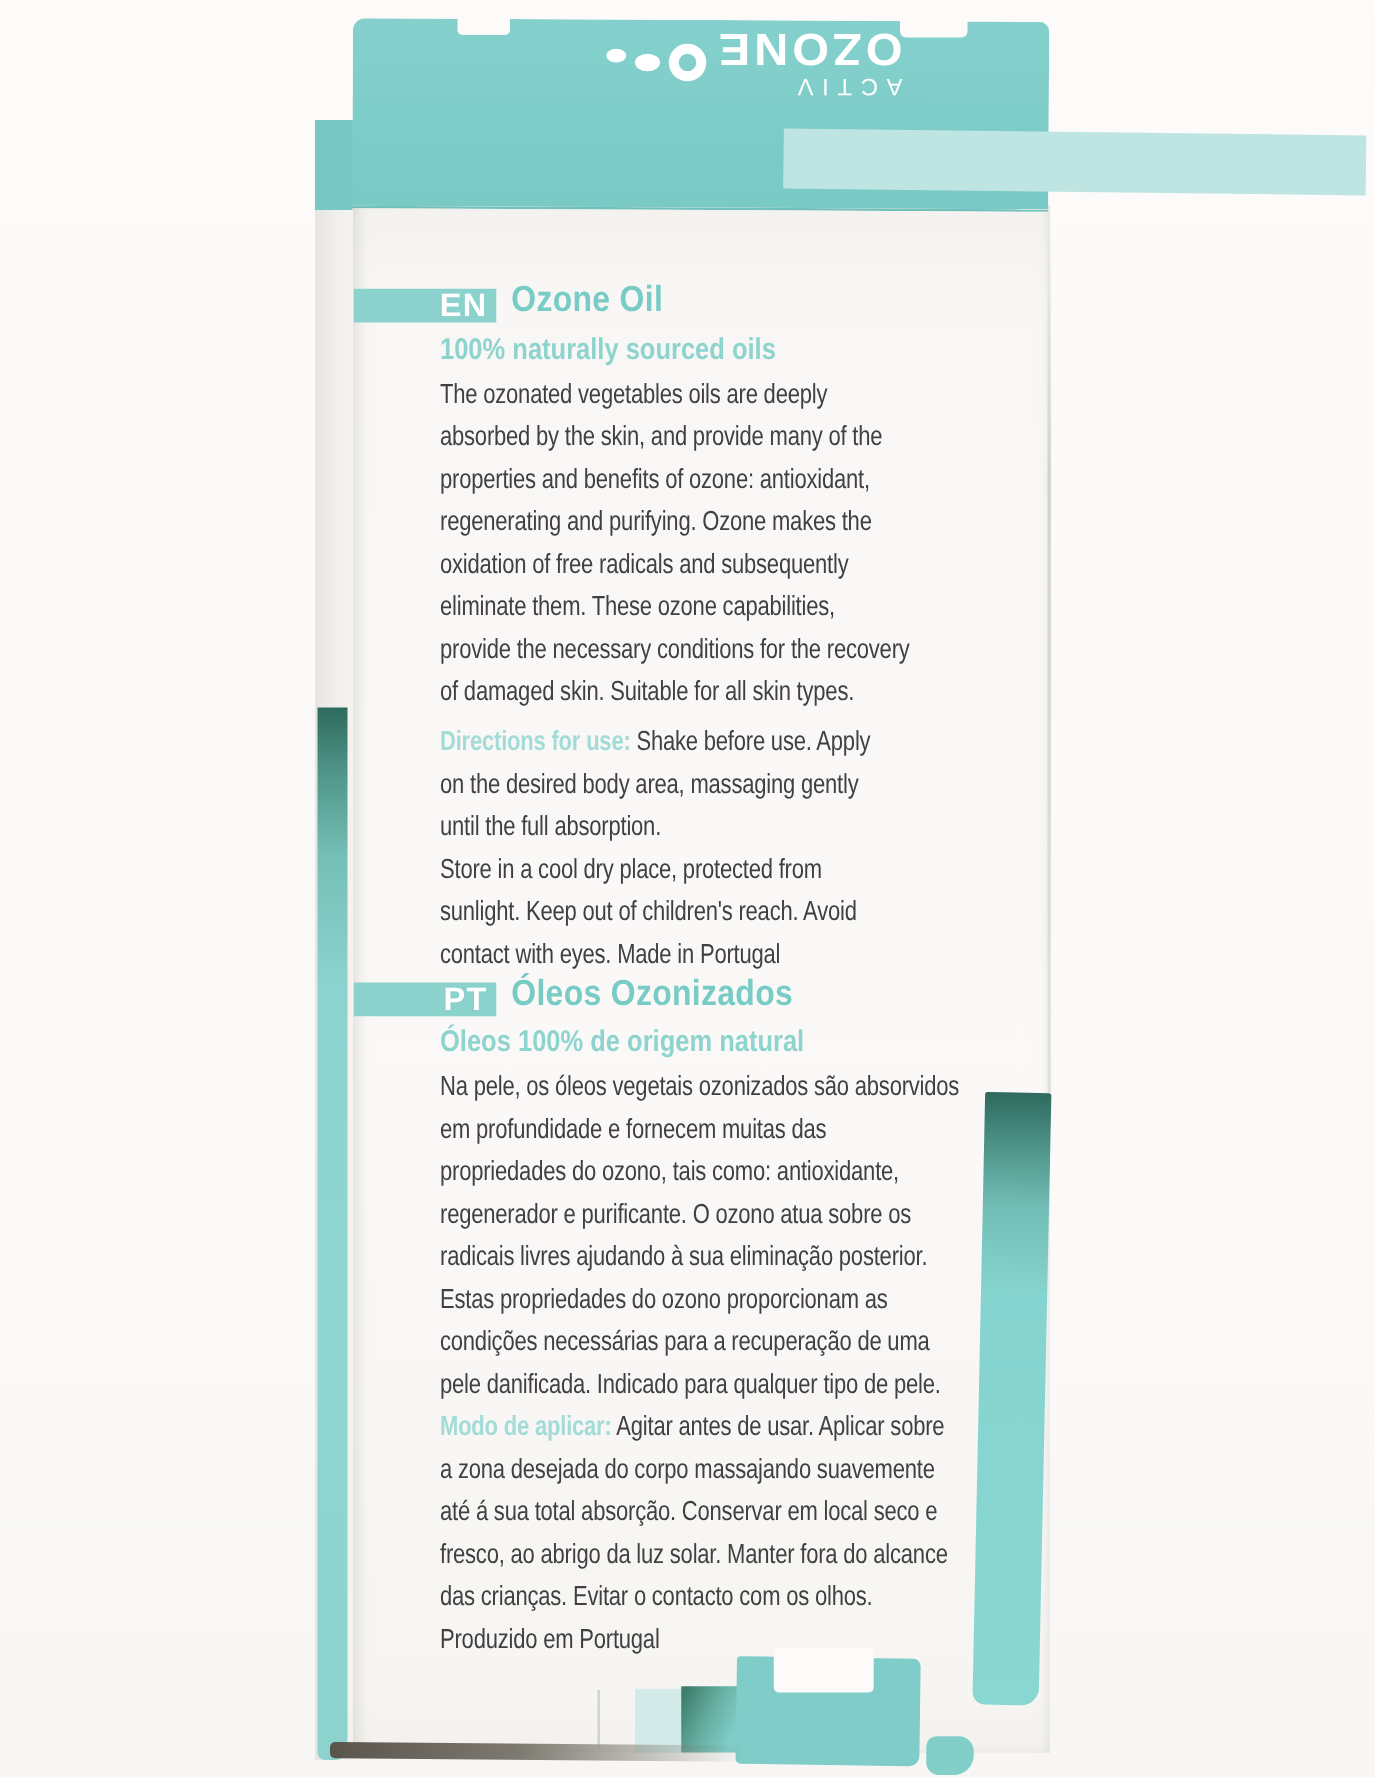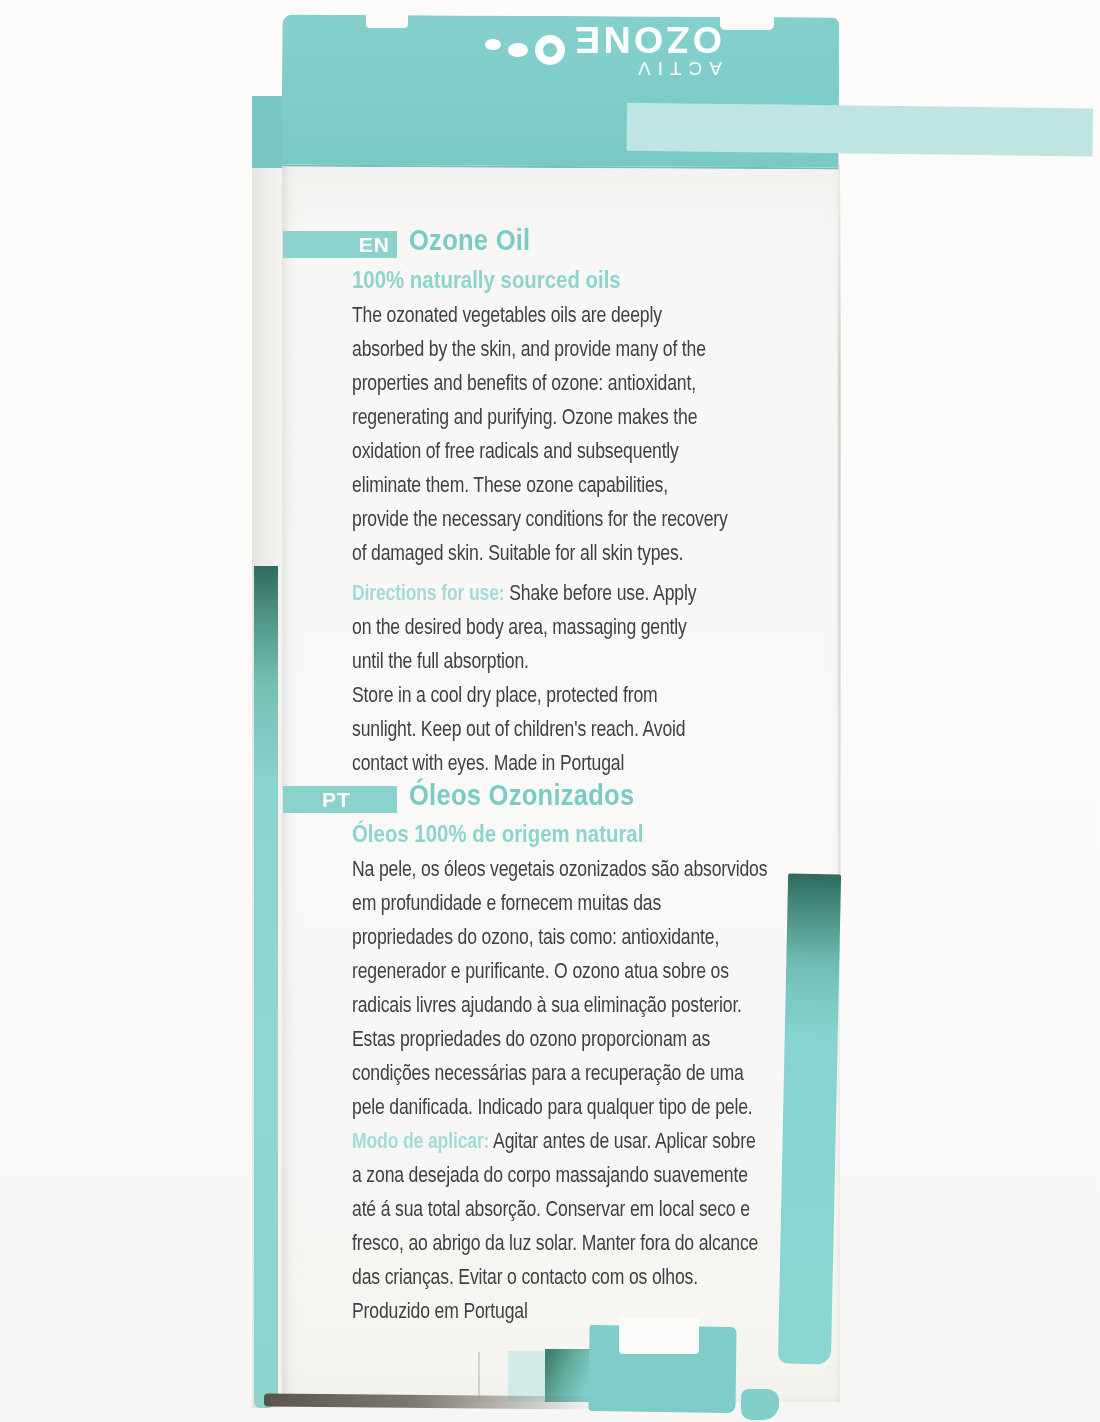--- a/index.html
+++ b/index.html
@@ -53,24 +53,24 @@
   .flap-grad{position:absolute;left:545px;top:1349px;width:45px;height:53px;
     background:linear-gradient(115deg,#3f7e6d 8%,#63ab9d 45%,#7fccc8 85%);}
   .corner-nub{position:absolute;left:741px;top:1389px;width:38px;height:31px;background:#82cfca;
     border-radius:8px 12px 16px 10px;}
   .bottom-shadow{position:absolute;left:264px;top:1395px;width:332px;height:13px;
     background:linear-gradient(90deg,#59554c 0%,#7d7970 45%,rgba(160,156,148,0) 100%);
     transform:rotate(0.5deg);border-radius:4px;}
   .crease{position:absolute;left:478px;top:1352px;width:2px;height:48px;background:rgba(150,150,145,0.35);}
   
   .stripe{position:absolute;left:283px;width:114px;height:27px;background:#8bd2cd;
-    color:#fff;font-weight:bold;font-size:21px;line-height:27px;text-align:right;
+    color:#fff;font-weight:bold;font-size:26px;line-height:27px;text-align:right;
     padding-right:7px;box-sizing:border-box;letter-spacing:1px;}
   .stripe-en{top:231px;}
-  .stripe-pt{top:786px;text-align:center;}
+  .stripe-pt{top:786px;}
   .sec-title{position:absolute;left:409px;font-size:29px;font-weight:bold;color:#79cbc5;
     letter-spacing:0.3px;transform:scaleX(0.88);transform-origin:left top;white-space:pre;}
   .title-en{top:224px;}
   .title-pt{top:779px;}
   .sec-subtitle{position:absolute;left:352px;font-size:24px;font-weight:bold;color:#8ed4ce;
     transform:scaleX(0.85);transform-origin:left top;white-space:pre;}
   .subtitle-en{top:266px;}
   .subtitle-pt{top:820px;}
   .body-text{position:absolute;left:352px;font-size:22px;line-height:34px;color:#413f41;
     letter-spacing:-0.2px;white-space:pre;transform:scaleX(0.8);transform-origin:left top;}

